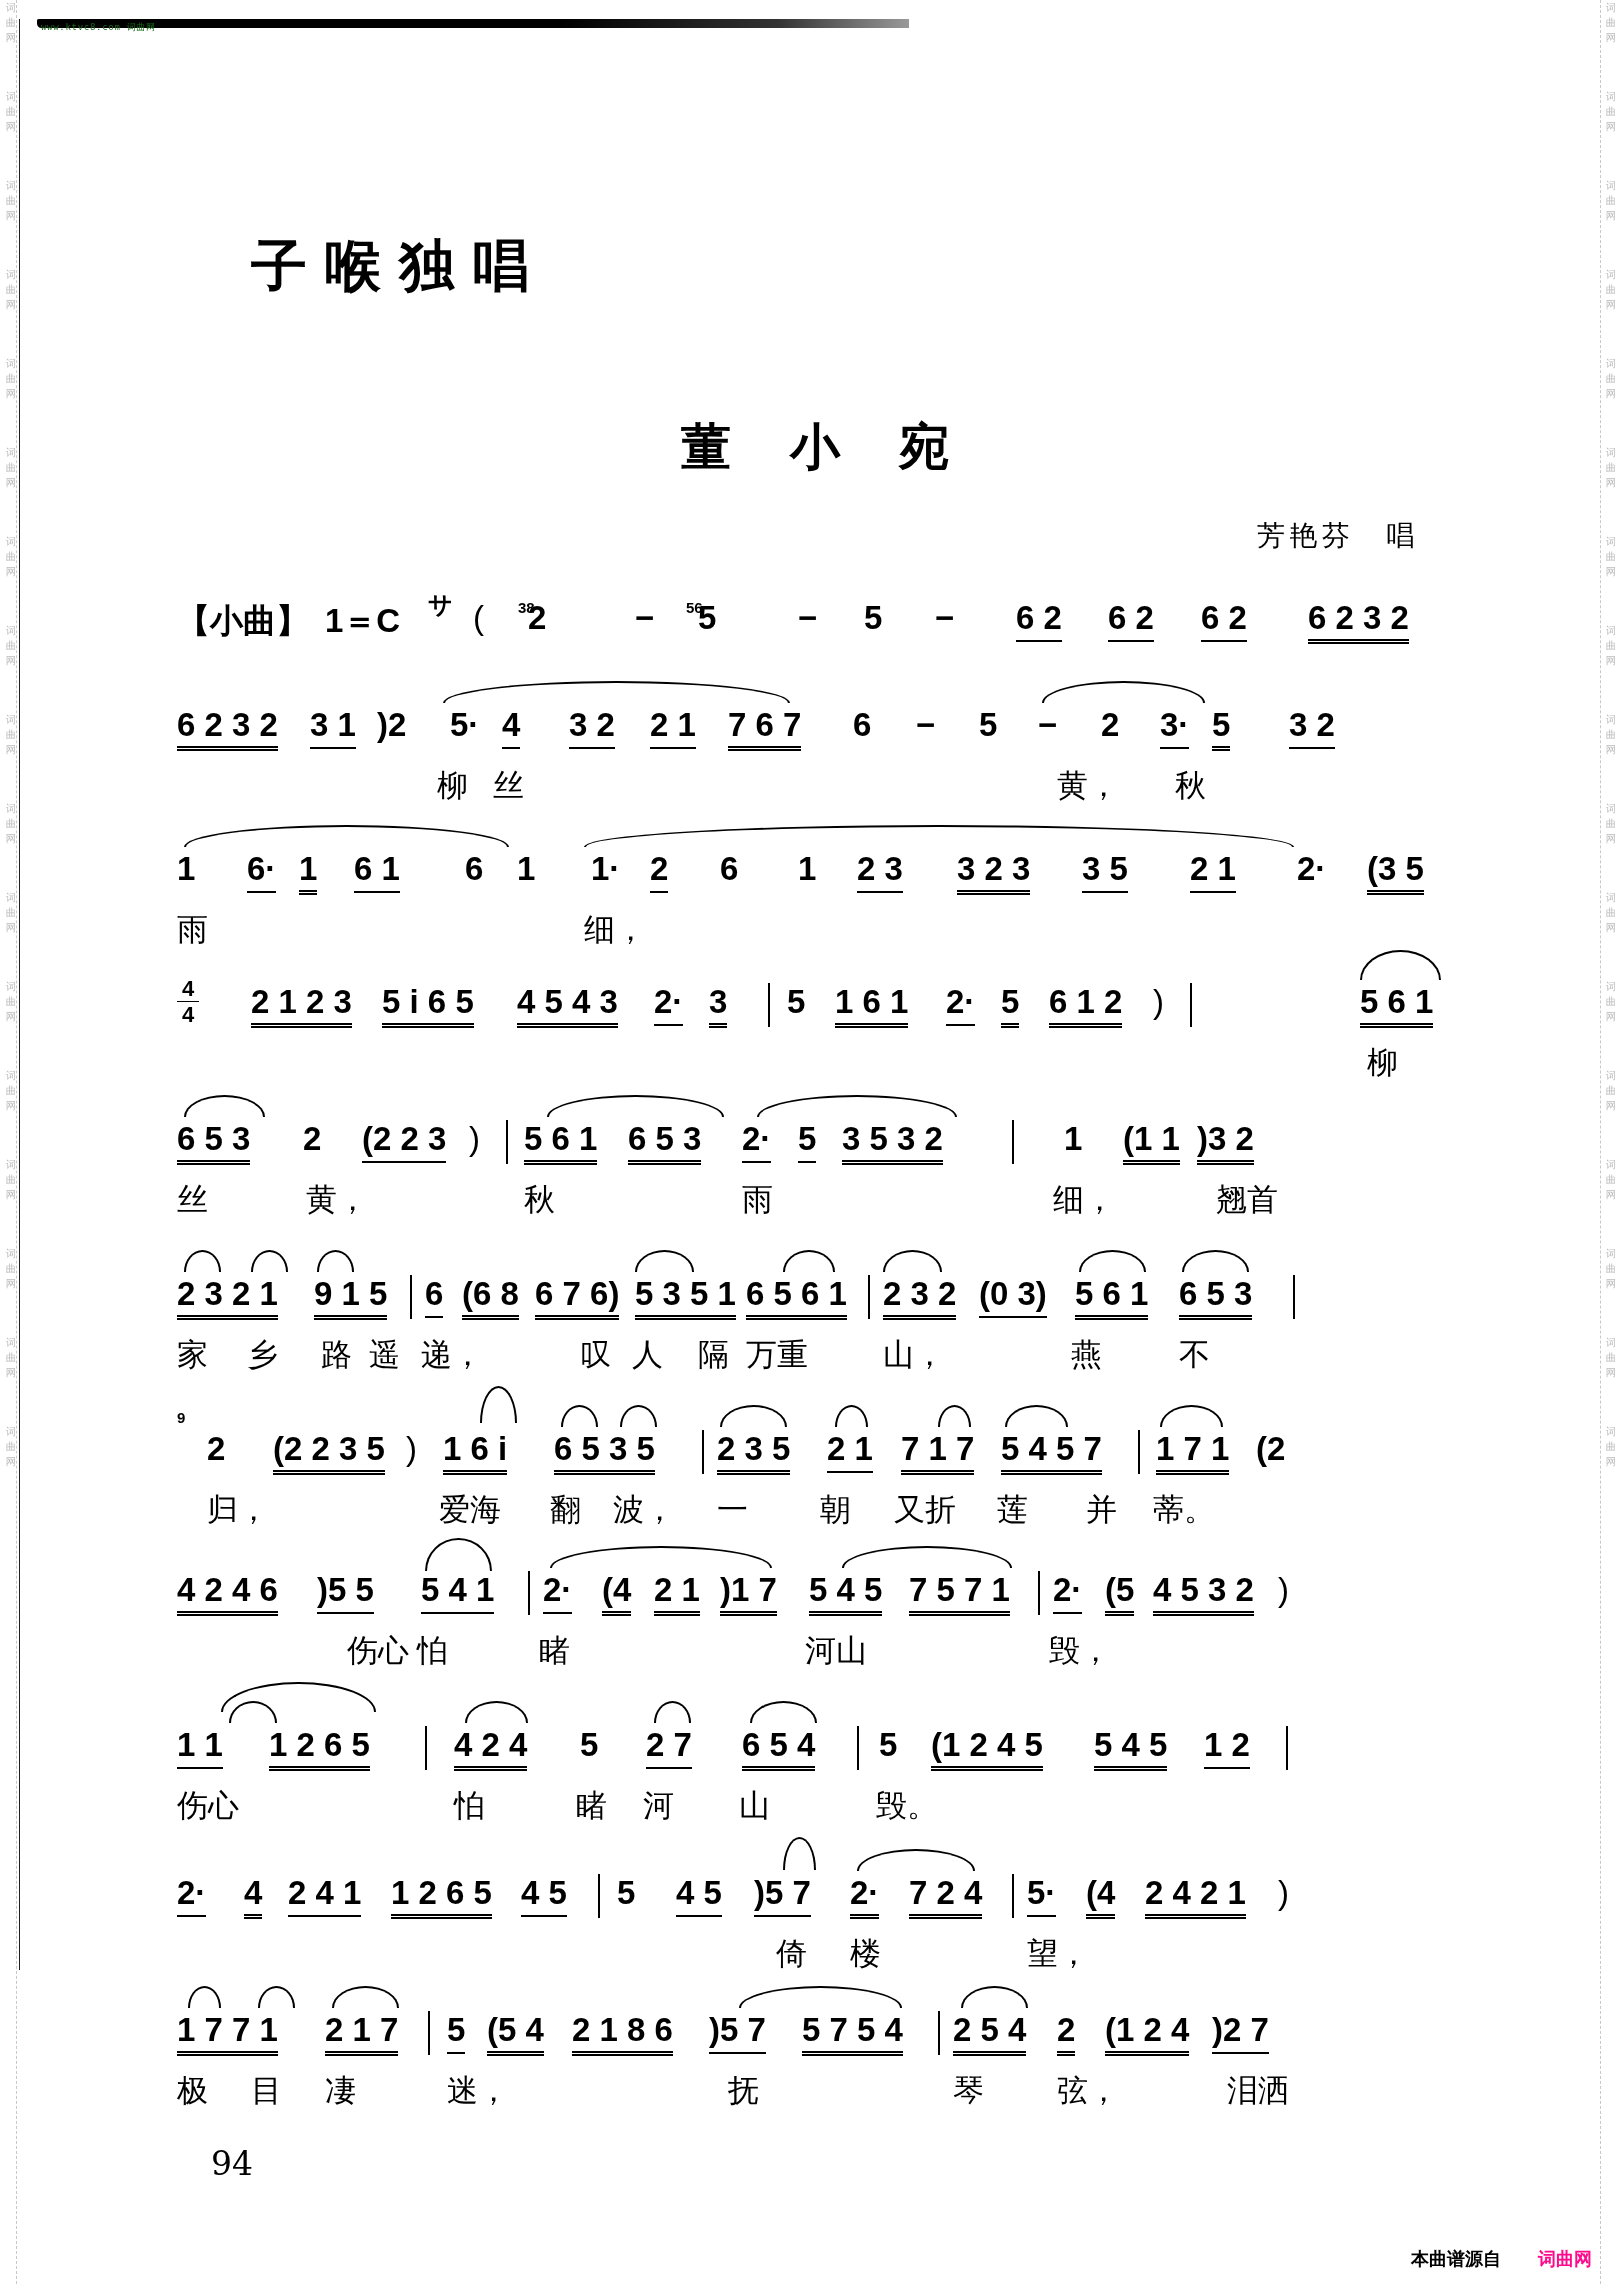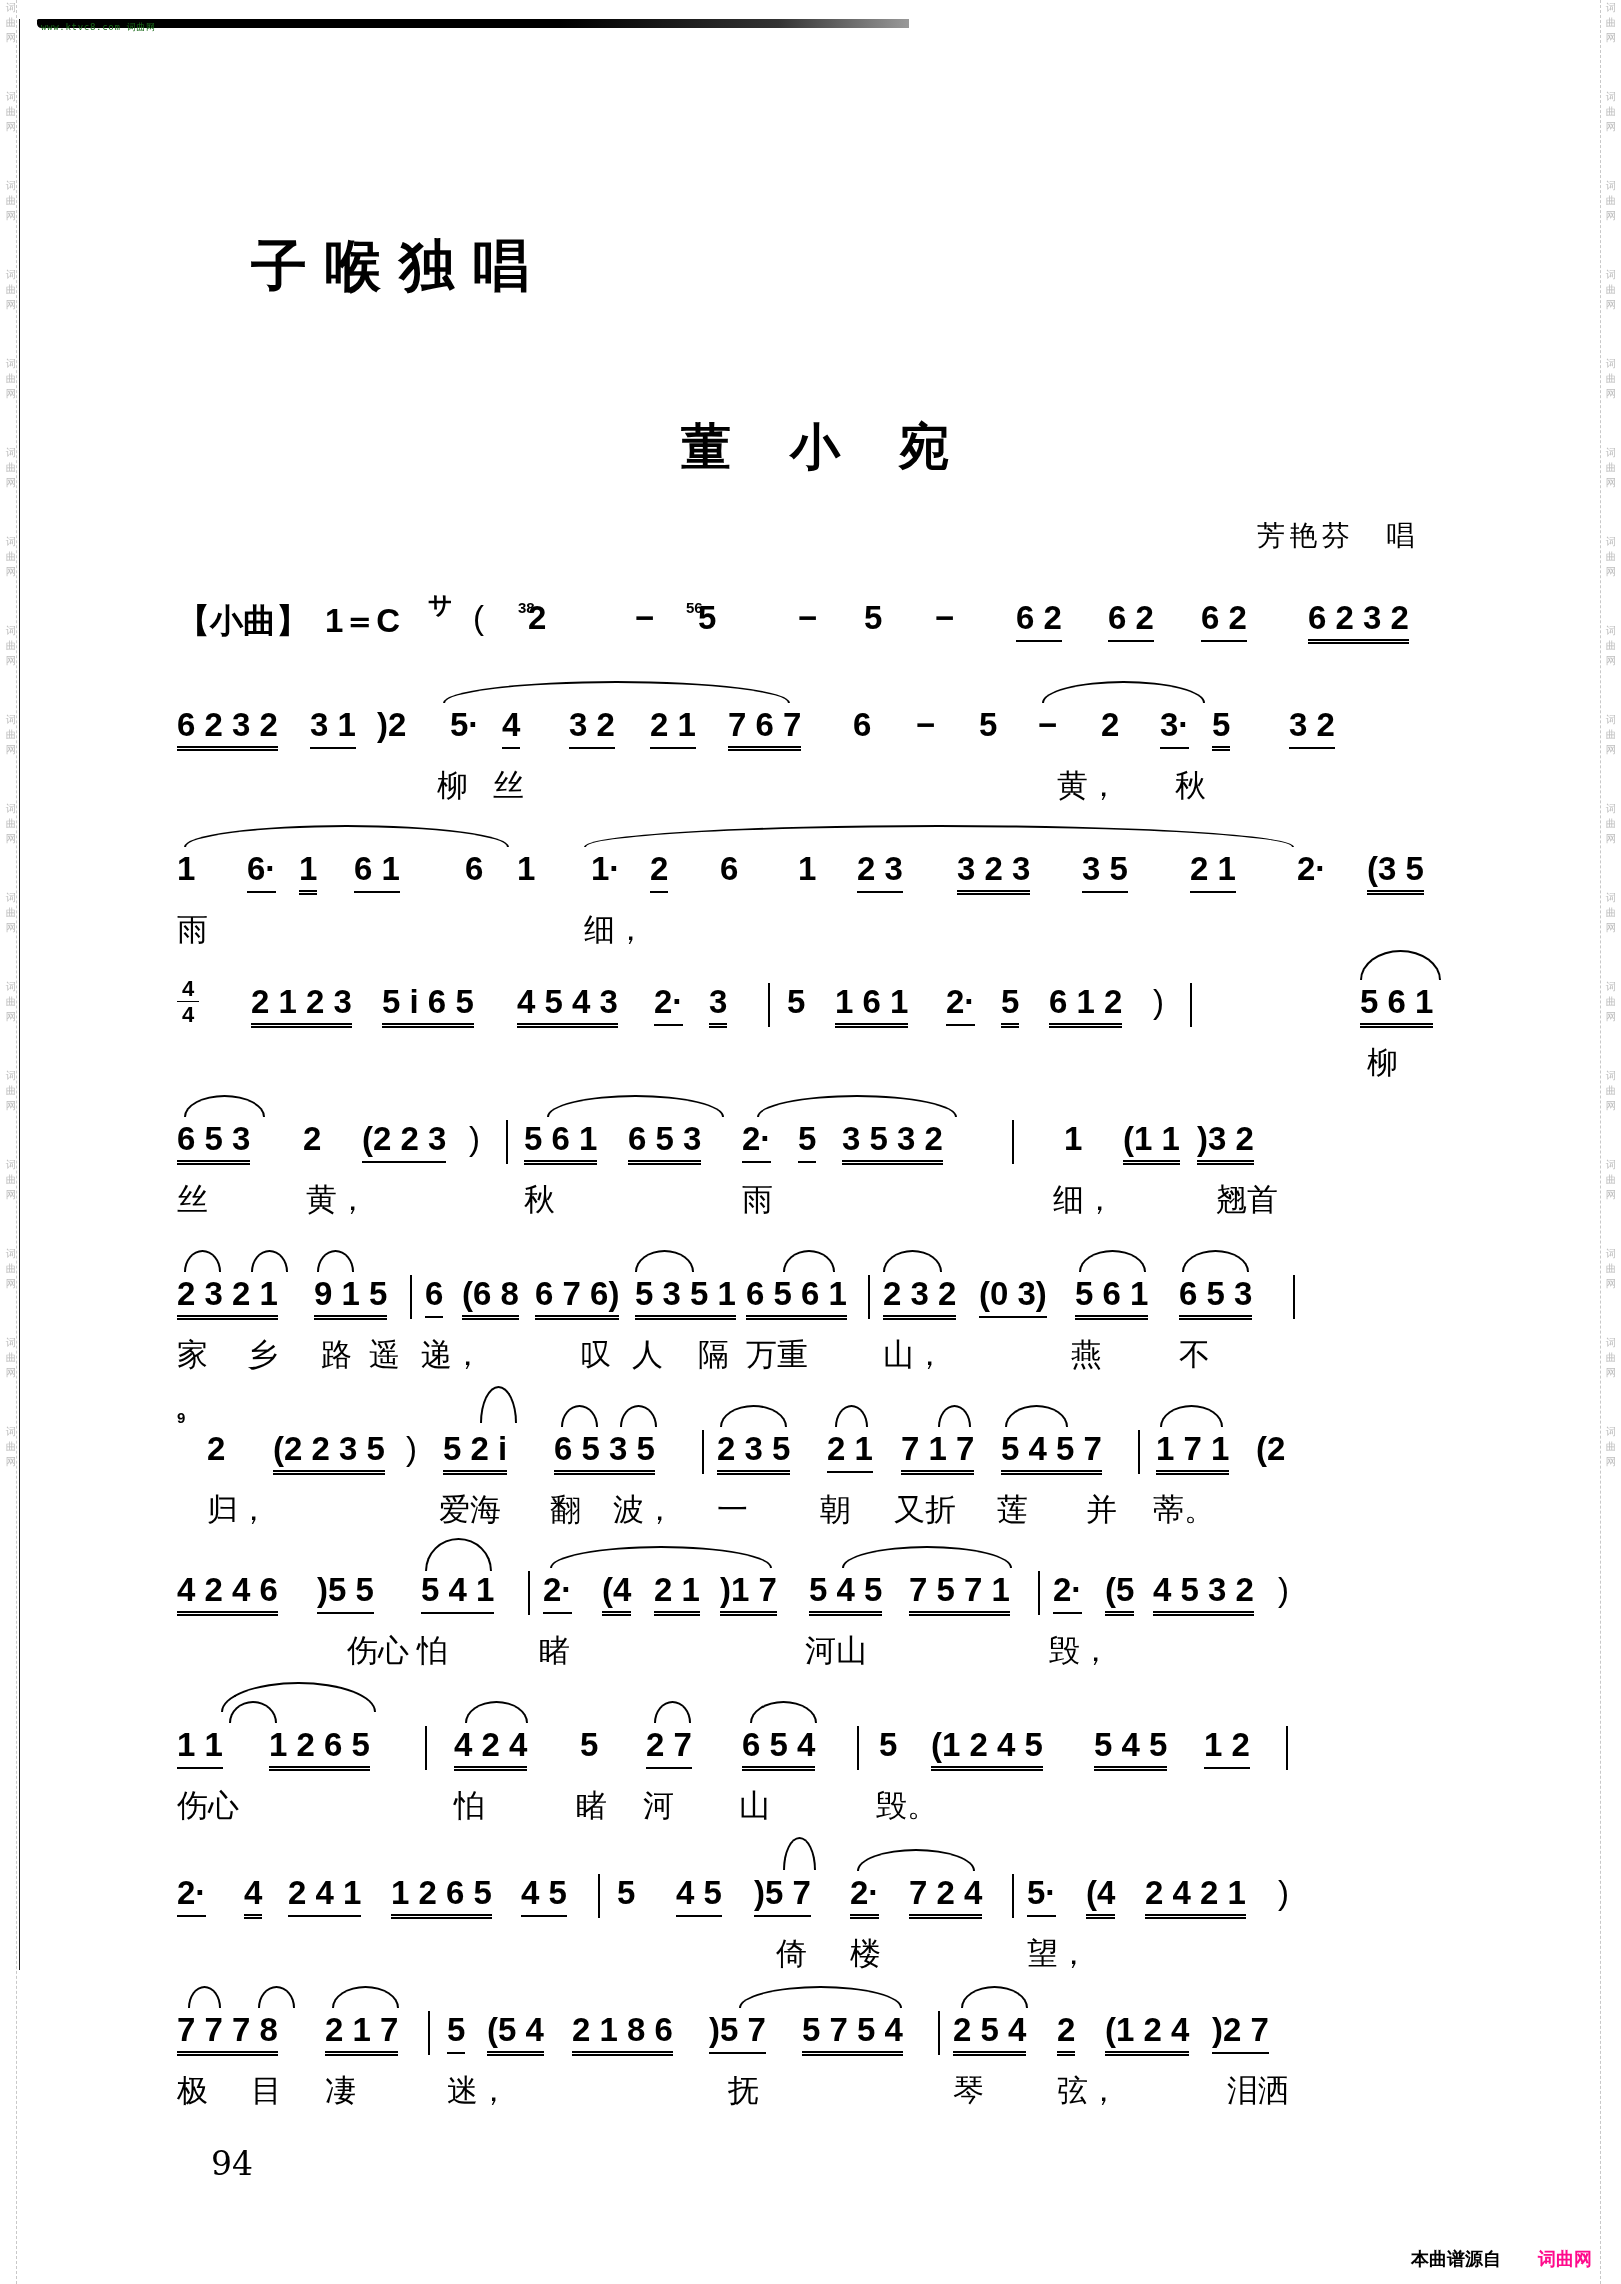--- a/index.html
+++ b/index.html
@@ -410,21 +410,21 @@
     <div class="slur" style="left:443px;width:37px"></div>
     <div class="slur" style="left:543px;width:67px"></div>
     <div class="slur" style="left:658px;width:33px"></div>
     <div class="slur" style="left:761px;width:33px"></div>
     <div class="slur" style="left:828px;width:63px"></div>
     <div class="slur" style="left:983px;width:63px"></div>
     <span class="grace" style="left:0;top:-21px">9</span>
     <span style="left:30px">2</span>
     <span class="ul2" style="left:96px">(2 2 3 5</span>
     <span style="left:229px;font-weight:normal">)</span>
-    <span class="ul2" style="left:266px">5 2 i</span>
+    <span class="ul2" style="left:266px">1 6 i</span>
     <span class="ul2" style="left:377px">6 5 3 5</span>
     <span class="barline" style="left:525px"></span>
     <span class="ul2" style="left:540px">2 3 5</span>
     <span class="ul1" style="left:650px">2 1</span>
     <span class="ul2" style="left:724px">7 1 7</span>
     <span class="ul2" style="left:824px">5 4 5 7</span>
     <span class="barline" style="left:961px"></span>
     <span class="ul2" style="left:979px">1 7 1</span>
     <span style="left:1079px">(2</span>
   </div>
@@ -531,21 +531,21 @@
   </div>
 </div>
 
 <div class="line" style="top:2011px">
   <div class="notes">
     <div class="slur" style="left:11px;width:33px"></div>
     <div class="slur" style="left:81px;width:37px"></div>
     <div class="slur" style="left:155px;width:67px"></div>
     <div class="slur" style="left:562px;width:163px"></div>
     <div class="slur" style="left:784px;width:67px"></div>
-    <span class="ul2" style="left:0">7 7 7 8</span>
+    <span class="ul2" style="left:0">1 7 7 1</span>
     <span class="ul2" style="left:148px">2 1 7</span>
     <span class="barline" style="left:251px"></span>
     <span class="ul1" style="left:270px">5</span>
     <span class="ul2" style="left:310px">(5 4</span>
     <span class="ul2" style="left:395px">2 1 8 6</span>
     <span class="ul1" style="left:532px">)5 7</span>
     <span class="ul2" style="left:625px">5 7 5 4</span>
     <span class="barline" style="left:761px"></span>
     <span class="ul2" style="left:776px">2 5 4</span>
     <span class="ul2" style="left:880px">2</span>

